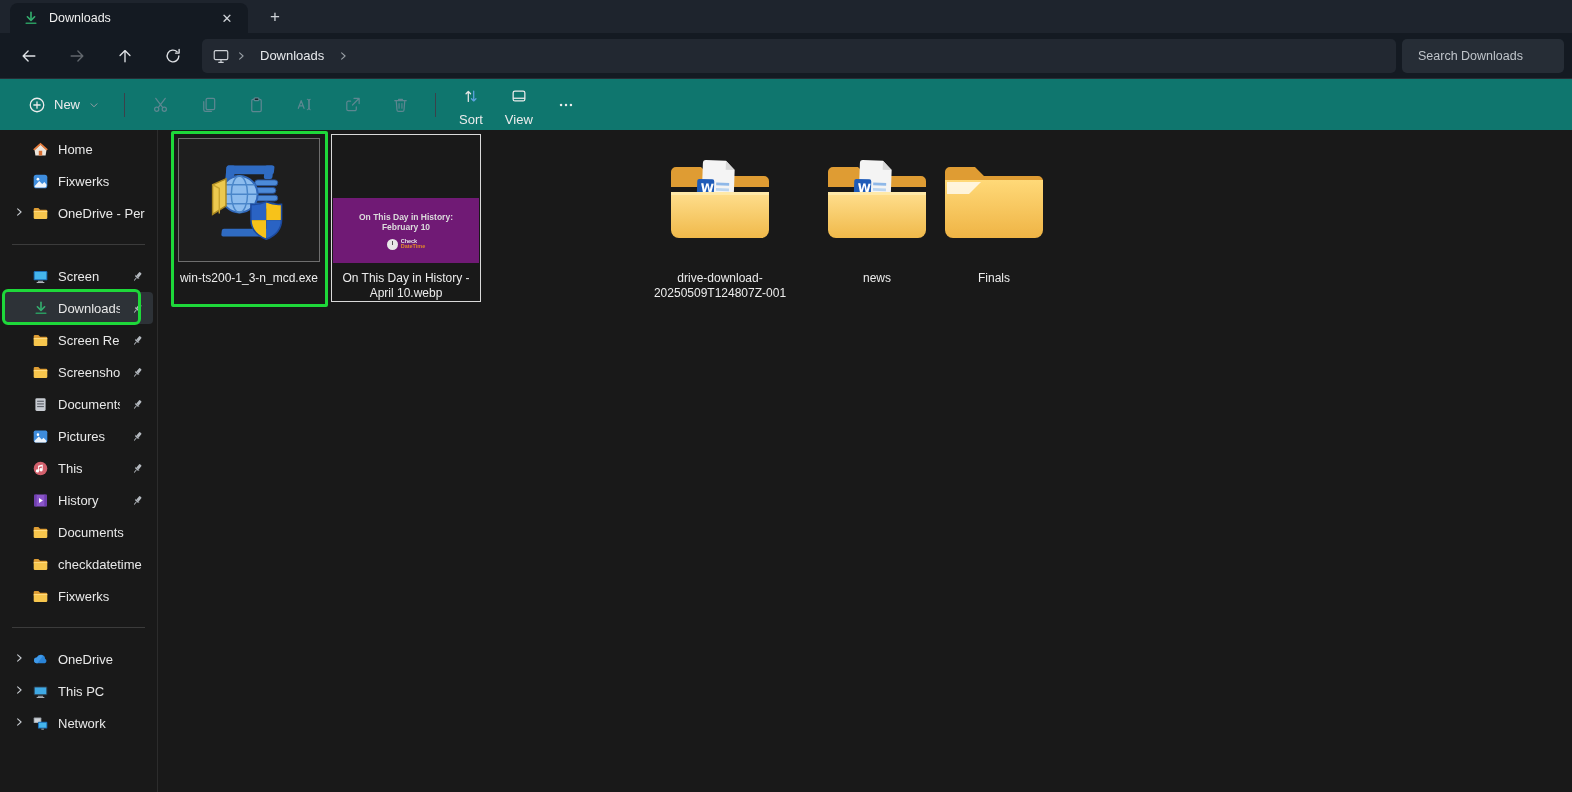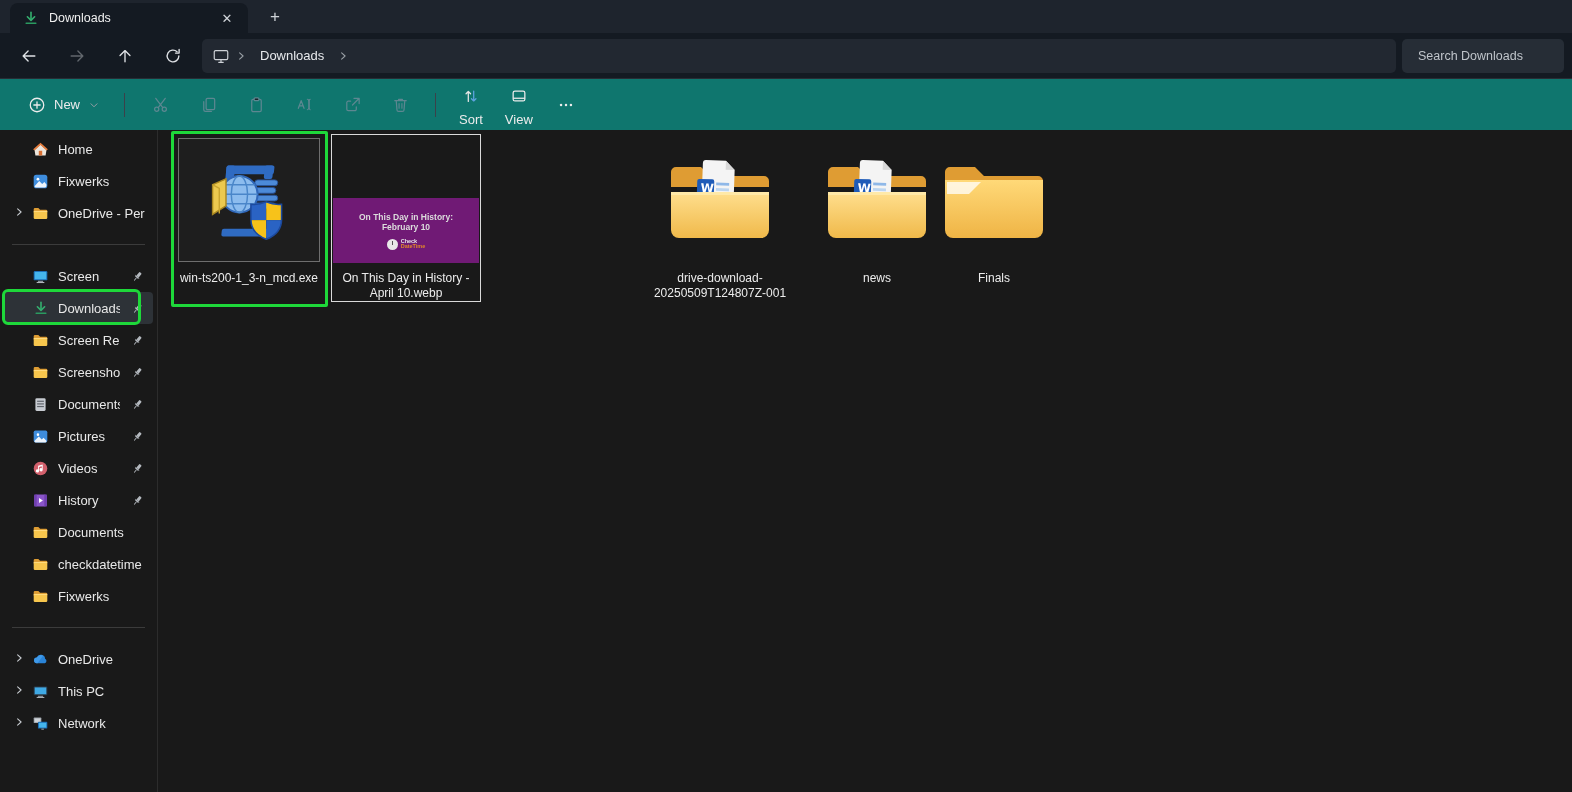--- a/index.html
+++ b/index.html
@@ -415,21 +415,21 @@
             </svg>
           </span>
         </div>
         <div class="side-row">
           <span class="icn" style="width:17px;height:17px">
             <svg width="17" height="17" viewBox="0 0 20 20" fill="none" xmlns="http://www.w3.org/2000/svg">
               <circle cx="10" cy="10" r="8" fill="#d2606c"></circle>
               <path d="M12.6 5.2v6.3a1.9 1.9 0 1 1-1.1-1.7V7.4l-3.2 0.9v4.5a1.9 1.9 0 1 1-1.1-1.7V6.9Z" fill="#fff"></path>
             </svg>
           </span>
-          <span class="side-label">Videos</span>
+          <span class="side-label">This</span>
           <span class="icn pin">
             <svg width="15" height="15" viewBox="0 0 20 20" fill="none" xmlns="http://www.w3.org/2000/svg">
               <g transform="rotate(40 10 10)" fill="#b4b9bf">
                 <rect x="8" y="3.5" width="4" height="6.5" rx="1"></rect>
                 <path d="M6.5 10h7l-1.2 2H7.7Z"></path>
                 <rect x="9.4" y="12" width="1.2" height="5" rx="0.6"></rect>
               </g>
             </svg>
           </span>
         </div>

